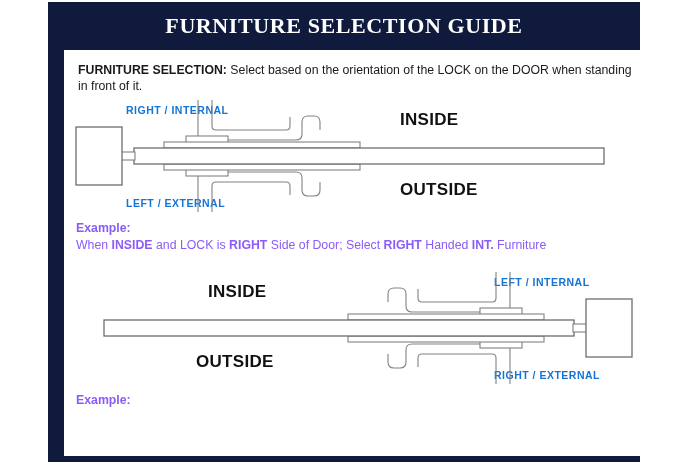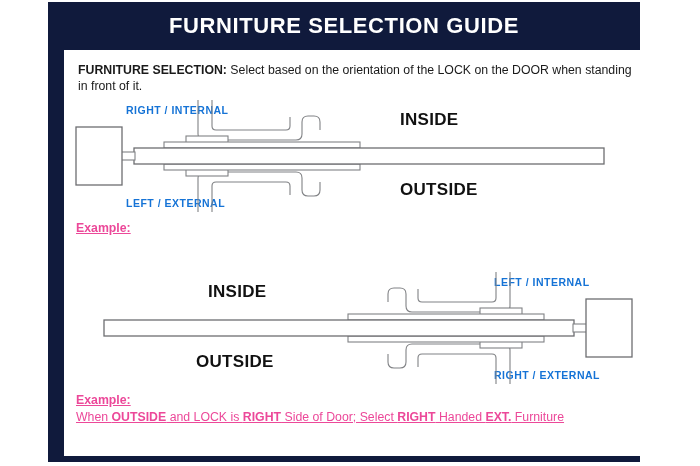--- a/index.html
+++ b/index.html
@@ -34,21 +34,21 @@
     left: 0;
     top: 0;
     width: 100%;
     height: 48px;
     line-height: 48px;
     text-align: center;
     color: #ffffff;
     font-size: 22px;
     font-weight: bold;
     letter-spacing: 0.6px;
-    font-family: Liberation Sans, sans-serif;
+    font-family: Liberation Serif, serif;
     white-space: nowrap;
   }
   .guide-body {
     position: absolute;
     left: 16px;
     top: 48px;
     width: 668px;
     height: 406px;
     background: #ffffff;
     box-sizing: border-box;
@@ -66,22 +66,21 @@
   }
   .intro b { font-weight: bold; }
 
   
   .example {
     position: absolute;
     left: 12px;
     width: 566px;
     font-size: 12.3px;
     line-height: 16.5px;
-    color: #ec4899;
-    text-decoration: underline;
+    color: #8b5cf6;
   }
   .example .ex-head { font-weight: bold; }
   .example .ex-line b { font-weight: bold; }
   .example-1 { top: 170px; }
   .example-2 { top: 342px; }
 
   
   .diagram {
     position: absolute;
     left: 0;
@@ -159,20 +158,21 @@
             <rect class="ln-fill" x="57" y="52" width="14" height="8"></rect>
 
             <rect class="ln-thick" x="12" y="27" width="46" height="58"></rect>
 
           </g>
         </svg>
       </div>
 
       <div class="example example-1">
         <div class="ex-head">Example:</div>
+        <div class="ex-line"><span>When </span><b>INSIDE</b><span> and LOCK is </span><b>RIGHT</b><span> Side of Door;  Select </span><b>RIGHT</b><span> Handed </span><b>INT.</b><span> Furniture</span></div>
       </div>
 
       <div class="diagram diagram-2">
         <svg width="580" height="112" viewBox="0 0 580 112" xmlns="http://www.w3.org/2000/svg">
 
           <text class="lbl-blue" x="430" y="14">LEFT / INTERNAL</text>
 
           <text class="lbl-blue" x="430" y="107">RIGHT / EXTERNAL</text>
 
           <text class="lbl-black" x="144" y="25">INSIDE</text>
@@ -202,18 +202,17 @@
             <rect class="ln-fill" x="57" y="52" width="14" height="8"></rect>
 
             <rect class="ln-thick" x="12" y="27" width="46" height="58"></rect>
 
           </g>
         </svg>
       </div>
 
       <div class="example example-2">
         <div class="ex-head">Example:</div>
-        <div class="ex-line"><span>When </span><b>OUTSIDE</b><span> and LOCK is </span><b>RIGHT</b><span> Side of Door;   Select </span><b>RIGHT</b><span> Handed </span><b>EXT.</b><span> Furniture</span></div>
       </div>
 
     </div>
   </div>
 </div>
 
 </body></html>

